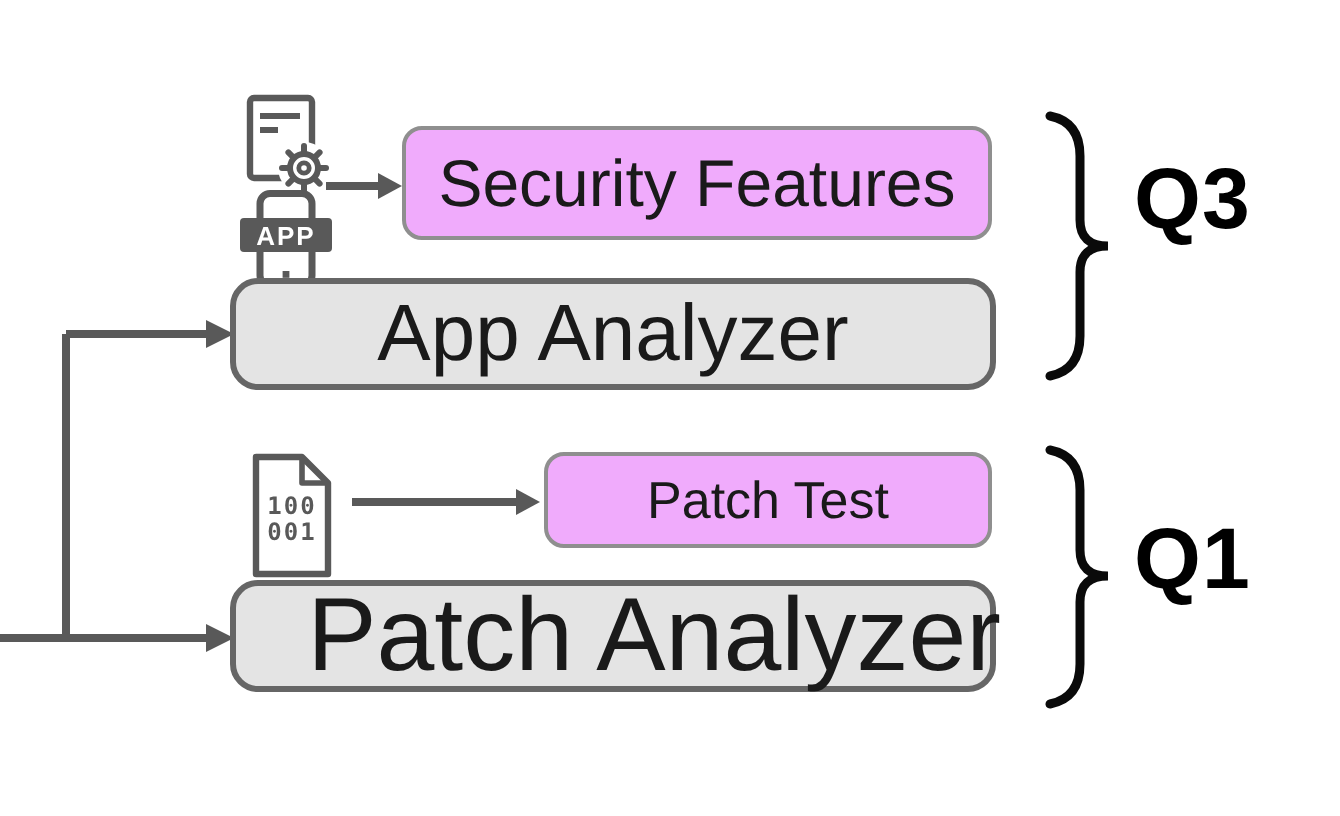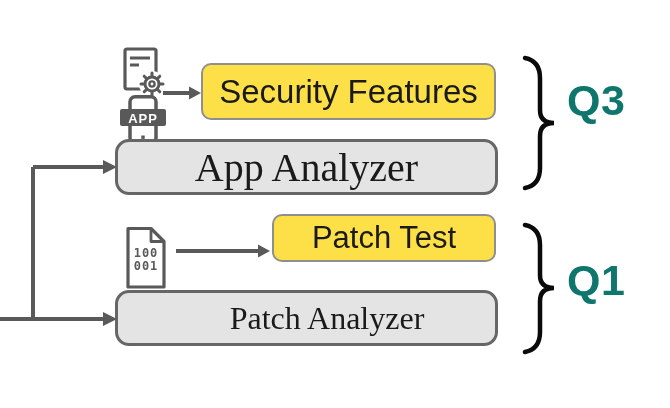--- a/index.html
+++ b/index.html
@@ -19,34 +19,33 @@
   .box {
     position: absolute;
     box-sizing: border-box;
     display: flex;
     align-items: center;
     justify-content: center;
     color: #1a1a1a;
     white-space: nowrap;
   }
   .box.output {
-    background: #fde047;
+    background: #f0abfc;
     border: 2.5px solid #8f8f8f;
     border-radius: 10px;
   }
   .box.analyzer {
     background: #e4e4e4;
     border: 3.5px solid #666666;
     border-radius: 14px;
-    font-family: Liberation Serif, serif;
   }
   .icon { position: absolute; }
   .quarters {
     position: absolute;
-    color: #0f766e;
+    color: #000000;
     font-size: 43px;
     font-weight: 600;
     line-height: 49px;
     letter-spacing: 0.5px;
   }
   .quarters span { display: block; }
 </style>
 </head>
 <body>
 
@@ -106,25 +105,25 @@
   </svg>
 
   <div class="box output" style="left:201px; top:63px; width:295px; height:57px; font-size:33px;">
     <span>Security Features</span>
   </div>
 
   <div class="box analyzer" style="left:115px; top:139px; width:383px; height:56px; font-size:40px;">
     <span>App Analyzer</span>
   </div>
 
-  <div class="box output" style="left:272px; top:214px; width:224px; height:48px; font-size:31px;">
+  <div class="box output" style="left:272px; top:226px; width:224px; height:48px; font-size:26px;">
     <span>Patch Test</span>
   </div>
 
-  <div class="box analyzer" style="left:115px; top:290px; width:383px; height:56px; font-size:32px;padding-left:41px;">
+  <div class="box analyzer" style="left:115px; top:290px; width:383px; height:56px; font-size:52px;padding-left:41px;">
     <span>Patch Analyzer</span>
   </div>
 
   <div class="quarters" style="left:567px; top:76px;">
     <span>Q3</span>
   </div>
 
   <div class="quarters" style="left:567px; top:256px;">
     <span>Q1</span>
   </div>

